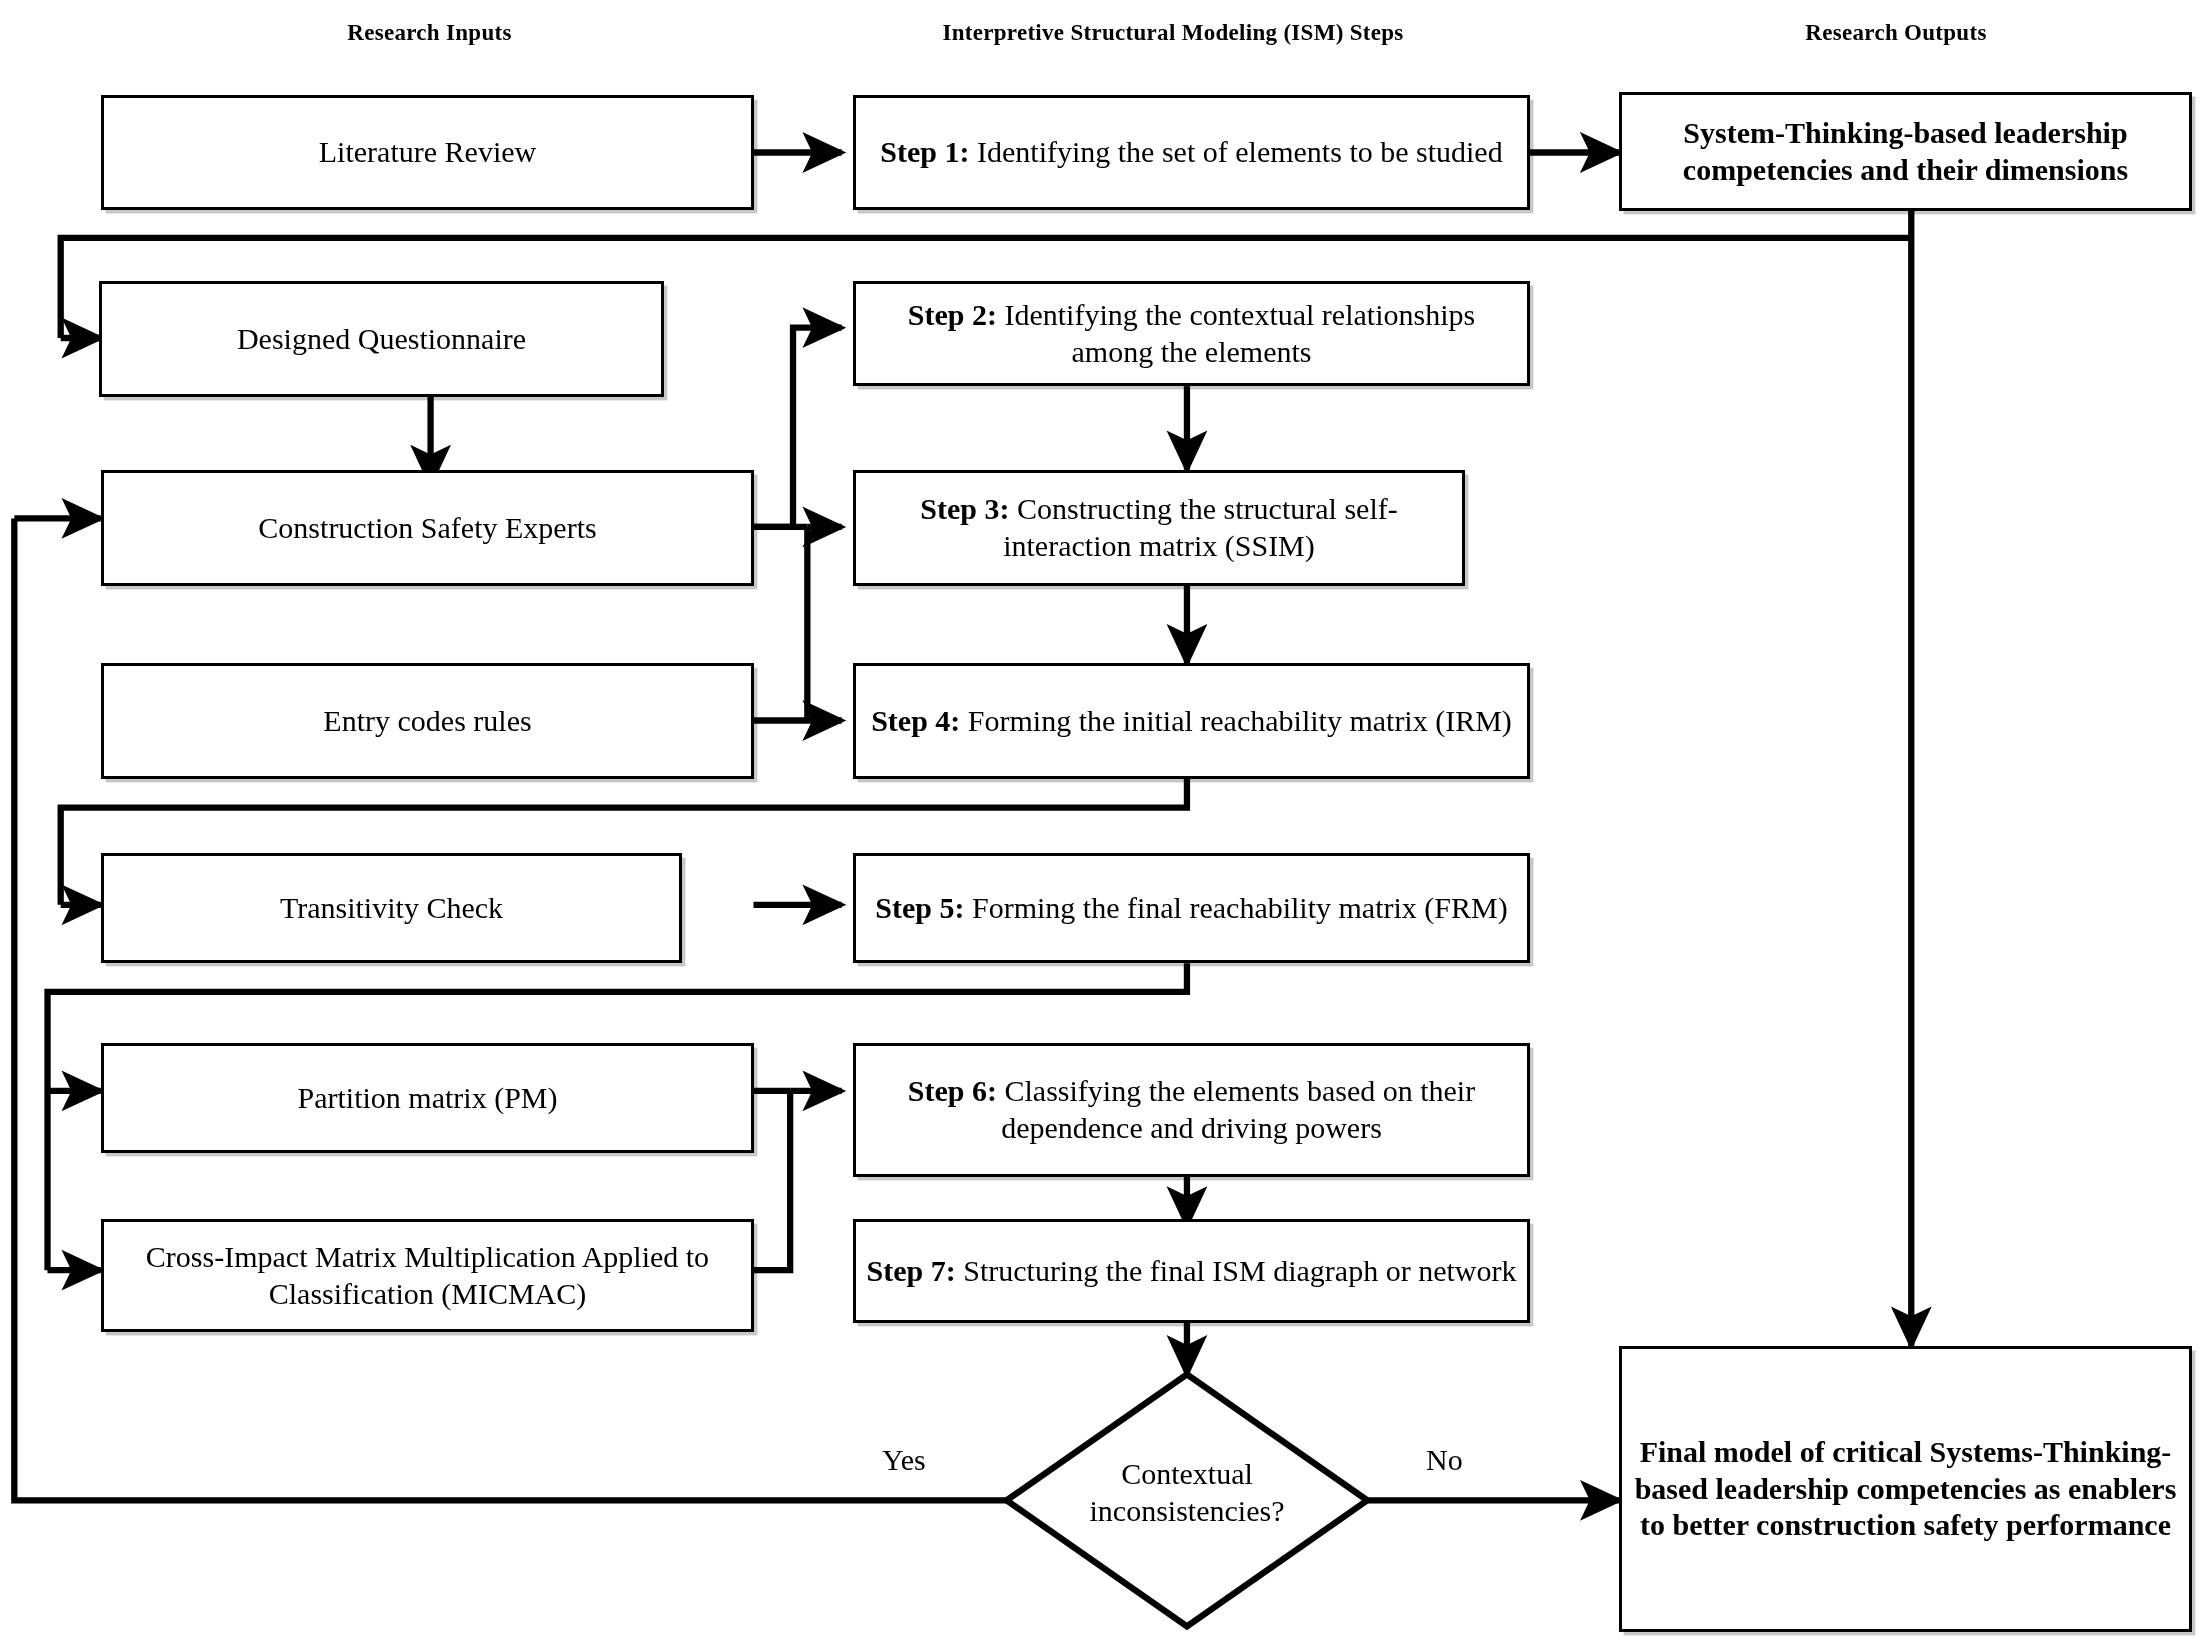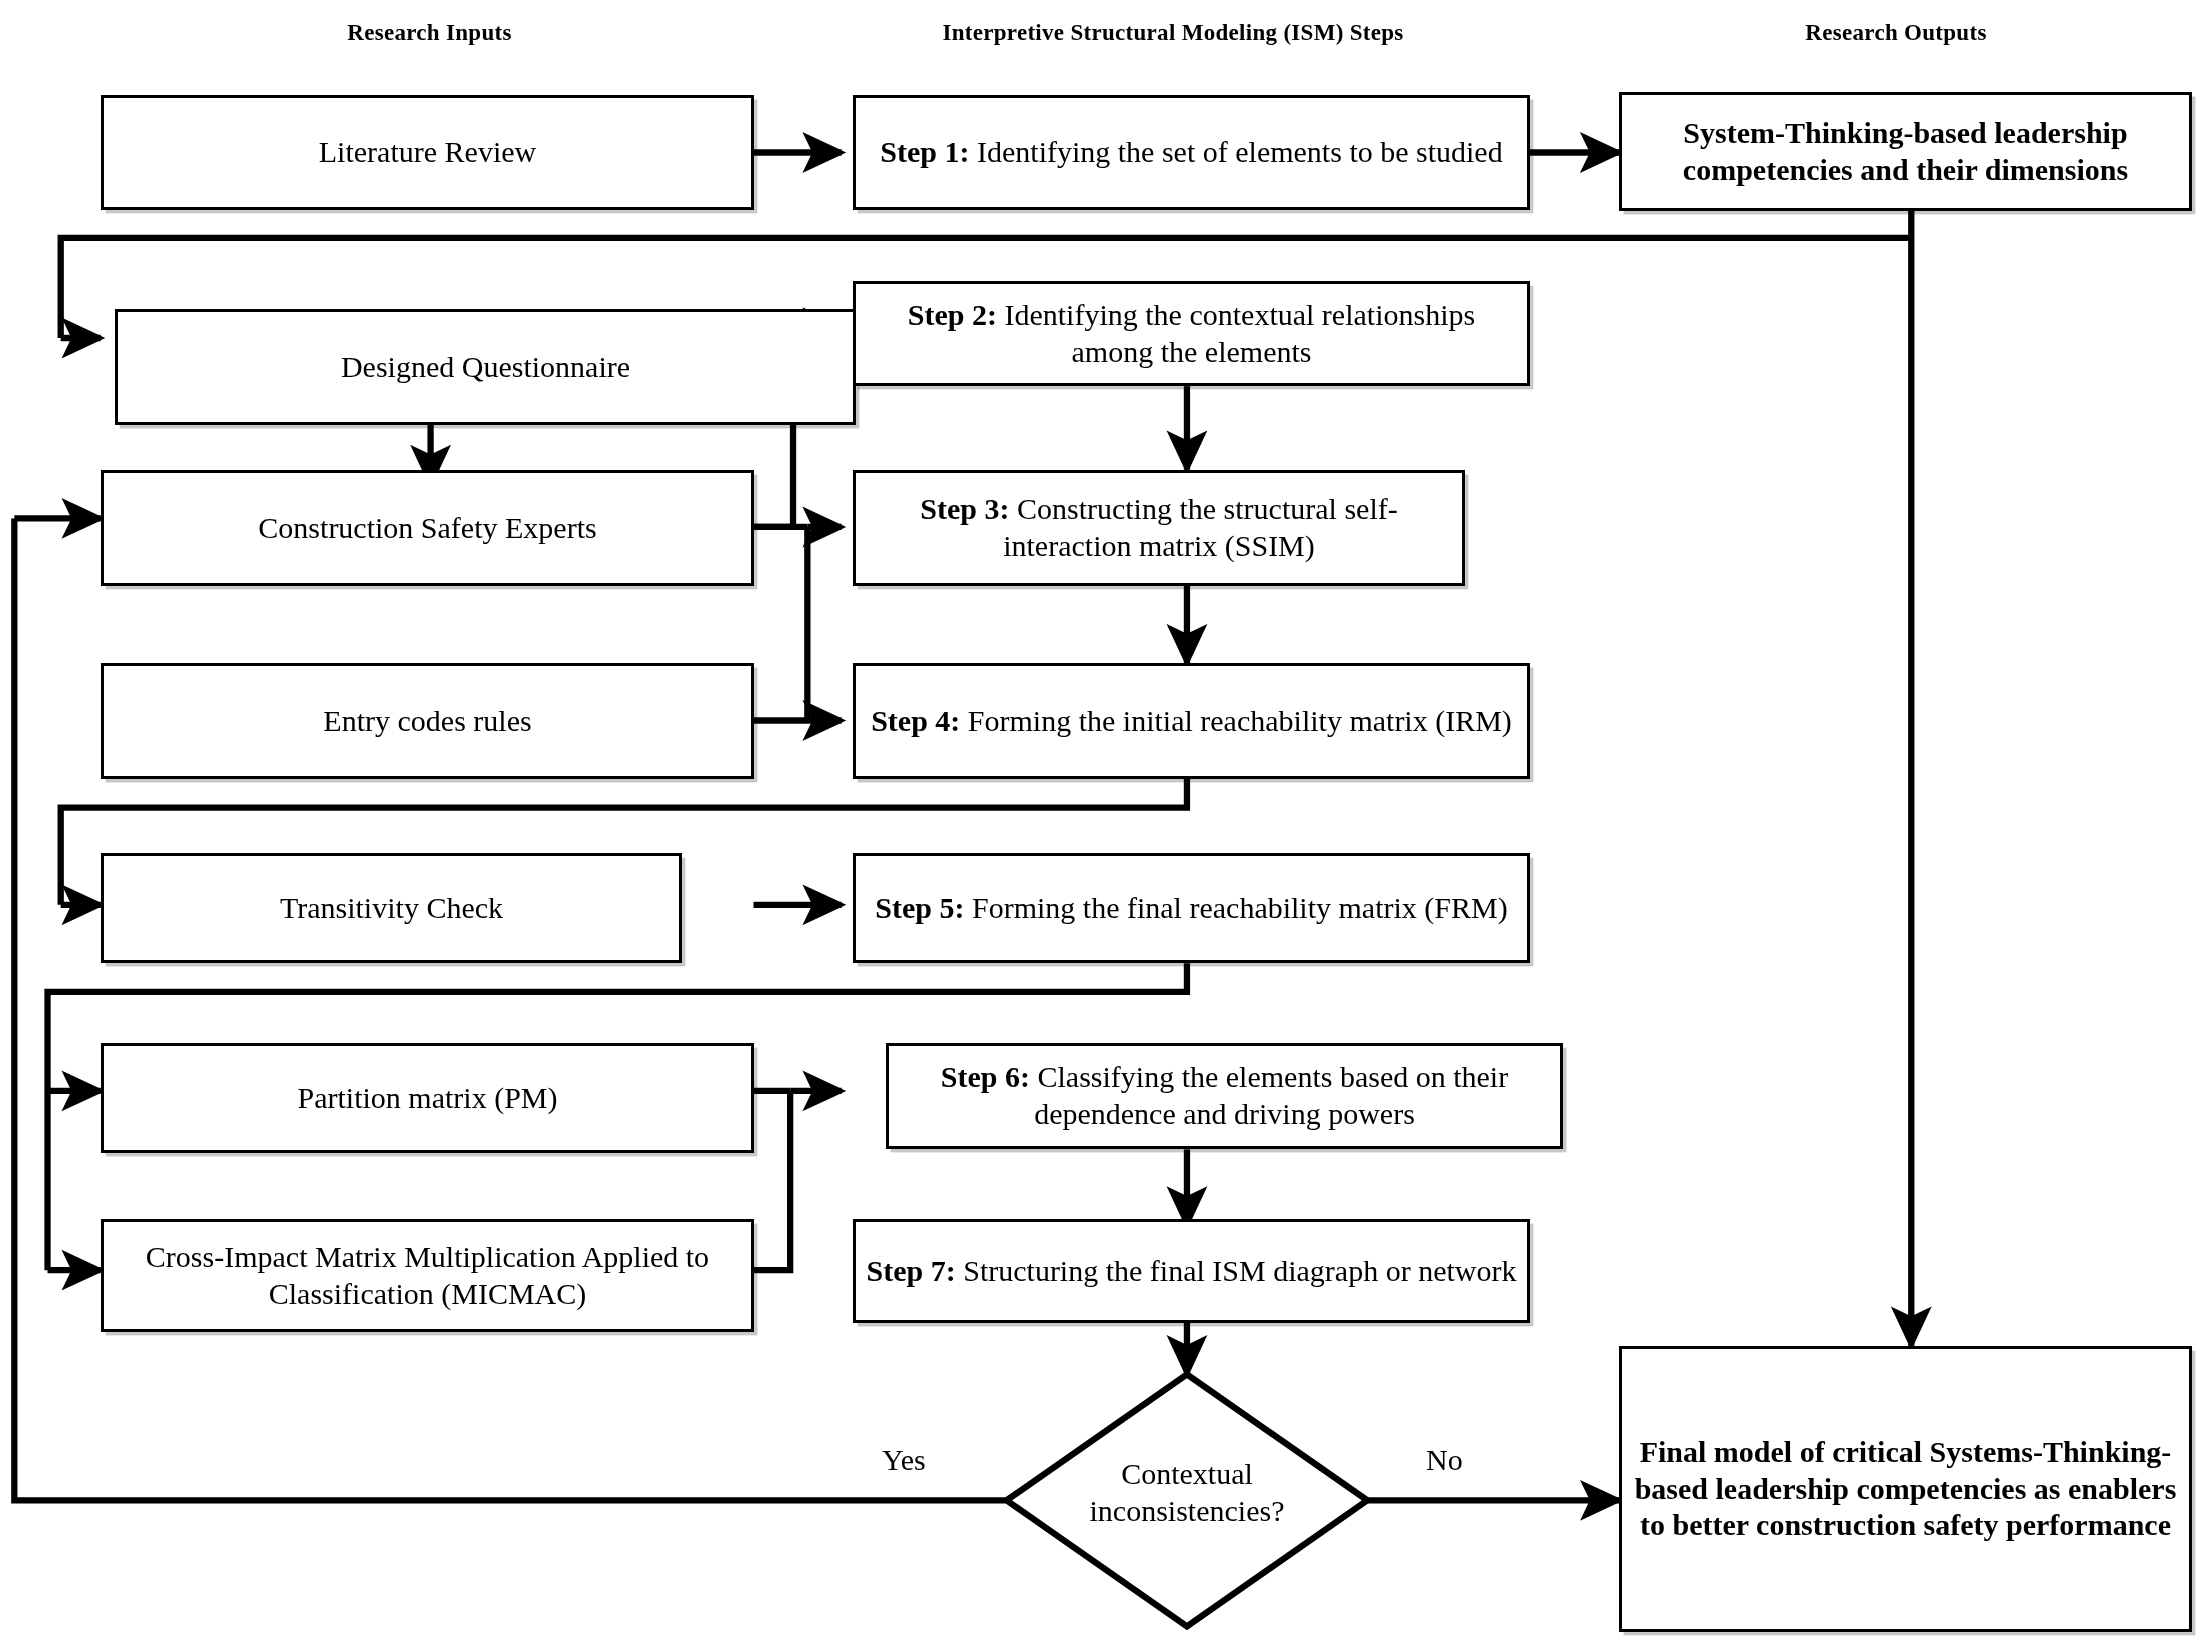--- a/index.html
+++ b/index.html
@@ -137,21 +137,21 @@
       <path d="M 2388 2620 L 2828 2620" marker-end="url(#arrow)"></path>
 
       <path d="M 2073 2400 L 2388 2620 L 2073 2840 L 1758 2620 Z" stroke-width="11" fill="#ffffff"></path>
     </g>
   </svg>
 
   <div class="node" style="left:101px; top:95px; width:653px; height:115px;">
     <span>Literature Review</span>
   </div>
 
-  <div class="node" style="left:115px; top:281px; width:741px; height:116px;margin-top:28px;">
+  <div class="node" style="left:99px; top:281px; width:565px; height:116px;">
     <span>Designed Questionnaire</span>
   </div>
 
   <div class="node" style="left:101px; top:470px; width:653px; height:116px;">
     <span>Construction Safety Experts</span>
   </div>
 
   <div class="node" style="left:101px; top:663px; width:653px; height:116px;">
     <span>Entry codes rules</span>
   </div>
@@ -181,21 +181,21 @@
   </div>
 
   <div class="node" style="left:853px; top:663px; width:677px; height:116px;">
     <span><span class="stepnum">Step 4:</span><span> Forming the initial reachability matrix (IRM)</span></span>
   </div>
 
   <div class="node" style="left:853px; top:853px; width:677px; height:110px;">
     <span><span class="stepnum">Step 5:</span><span> Forming the final reachability matrix (FRM)</span></span>
   </div>
 
-  <div class="node" style="left:853px; top:1043px; width:677px; height:106px;margin-left:33px;">
+  <div class="node" style="left:853px; top:1043px; width:677px; height:134px;">
     <span><span class="stepnum">Step 6:</span><span> Classifying the elements based on their dependence and driving powers</span></span>
   </div>
 
   <div class="node" style="left:853px; top:1219px; width:677px; height:104px;">
     <span><span class="stepnum">Step 7:</span><span> Structuring the final ISM diagraph or network</span></span>
   </div>
 
   <div class="node bold" style="left:1619px; top:92px; width:573px; height:119px;">
     <span>System-Thinking-based leadership competencies and their dimensions</span>
   </div>

